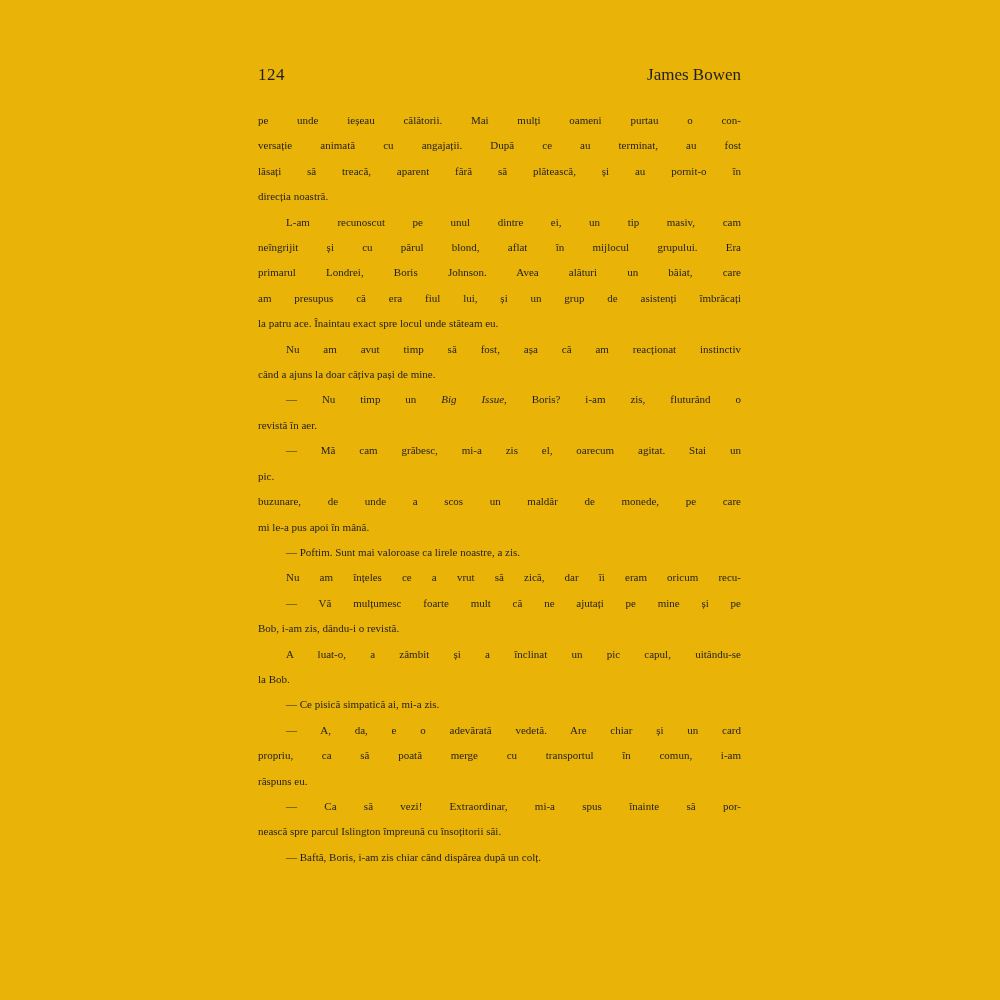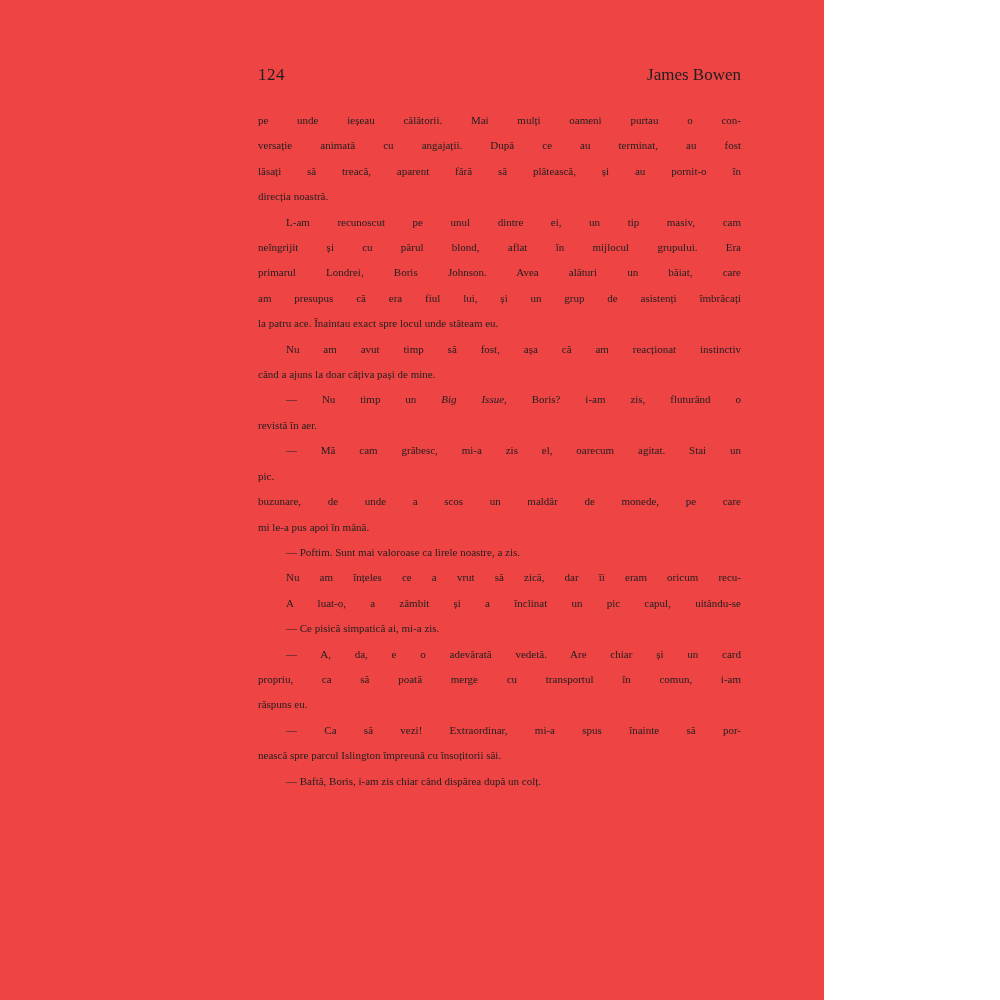--- a/index.html
+++ b/index.html
@@ -2,23 +2,23 @@
 <html><head>
 <meta charset="utf-8">
 <style>
   html, body {
     margin: 0;
     padding: 0;
     background: #ffffff;
   }
   .book-page {
     position: relative;
-    width: 824px;
+    width: 1000px;
     height: 1000px;
-    background: #ef4444;
+    background: #eab308;
     overflow: hidden;
     font-family: "Liberation Serif", "DejaVu Serif", serif;
     color: #1f1f1f;
   }
   .page-header {
     position: absolute;
     left: 258px;
     top: 65px;
     width: 483px;
     display: flex;
@@ -98,21 +98,26 @@
         <div class="text-line"><span>buzunare, de unde a scos un maldăr de monede, pe care</span></div>
         <div class="text-line last"><span>mi le-a pus apoi în mână.</span></div>
       </div>
       <div class="paragraph">
         <div class="text-line last indented"><span>— Poftim. Sunt mai valoroase ca lirele noastre, a zis.</span></div>
       </div>
       <div class="paragraph">
         <div class="text-line indented"><span>Nu am înțeles ce a vrut să zică, dar îi eram oricum recu-</span></div>
       </div>
       <div class="paragraph">
+        <div class="text-line indented"><span>— Vă mulțumesc foarte mult că ne ajutați pe mine și pe</span></div>
+        <div class="text-line last"><span>Bob, i-am zis, dându-i o revistă.</span></div>
+      </div>
+      <div class="paragraph">
         <div class="text-line indented"><span>A luat-o, a zâmbit și a înclinat un pic capul, uitându-se</span></div>
+        <div class="text-line last"><span>la Bob.</span></div>
       </div>
       <div class="paragraph">
         <div class="text-line last indented"><span>— Ce pisică simpatică ai, mi-a zis.</span></div>
       </div>
       <div class="paragraph">
         <div class="text-line indented"><span>— A, da, e o adevărată vedetă. Are chiar și un card</span></div>
         <div class="text-line"><span>propriu, ca să poată merge cu transportul în comun, i-am</span></div>
         <div class="text-line last"><span>răspuns eu.</span></div>
       </div>
       <div class="paragraph">

